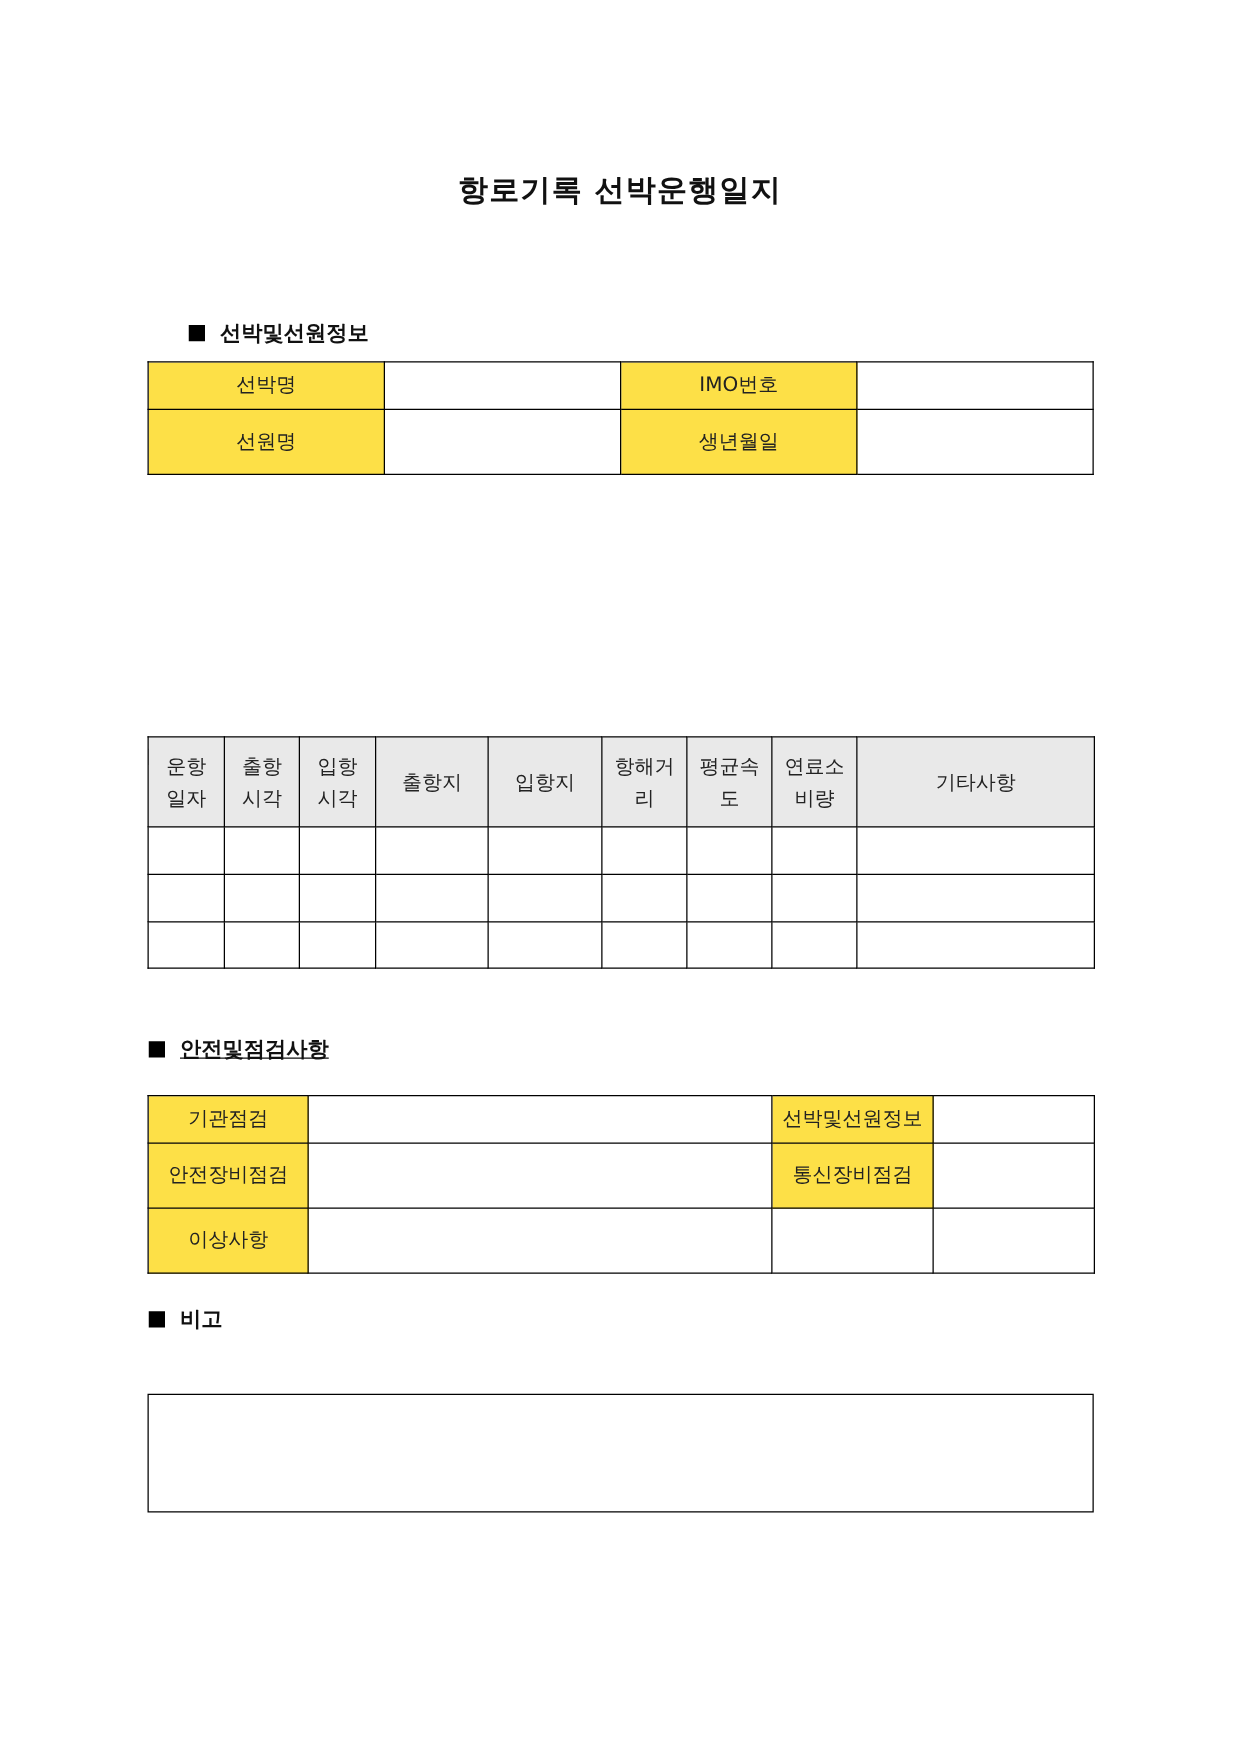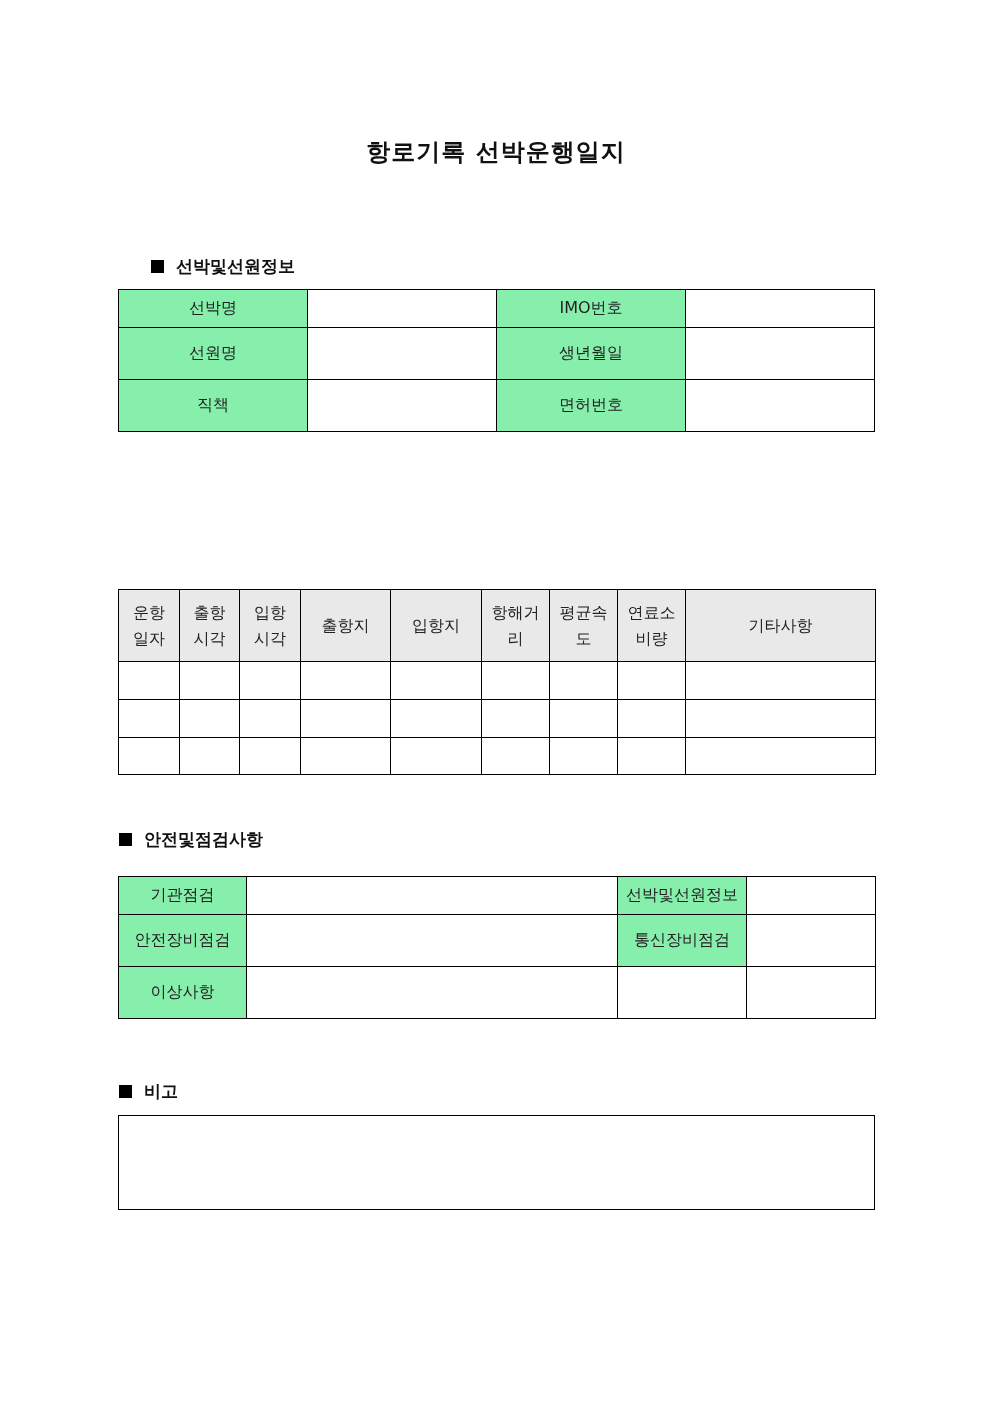--- a/index.html
+++ b/index.html
@@ -20,21 +20,21 @@
       display: inline-block; width: 13px; height: 13px; background: #000; margin-right: 12px;
     }
     table.form {
       position: absolute; left: 118px; width: 757px;
       border-collapse: collapse; table-layout: fixed;
     }
     table.form td {
       border: 1px solid #000; padding: 0; text-align: center; vertical-align: middle;
       font-size: 16px; color: #222;
     }
-    table.form td.label { background: #86efac; margin-top: 36px; }
+    table.form td.label { background: #fde047; margin-top: 36px; }
     table.form td.hdr { background: #e9e9e9; line-height: 26px; }
     .remark-box {
       position: absolute; left: 118px; top: 1115px; width: 755px; height: 93px;
       border: 1px solid #000;
     }
   </style>
 </head>
 <body>
 
 <div class="title">항로기록 선박운행일지</div>
@@ -54,26 +54,20 @@
       <tr style="height:38px;">
     <td class="label">선박명</td>
     <td></td>
     <td class="label">IMO번호</td>
     <td></td>
   </tr>
   <tr style="height:52px;">
     <td class="label">선원명</td>
     <td></td>
     <td class="label">생년월일</td>
-    <td></td>
-  </tr>
-  <tr style="height:52px;">
-    <td class="label">직책</td>
-    <td></td>
-    <td class="label">면허번호</td>
     <td></td>
   </tr>
 </tbody>
   </table>
 
 <div class="section-heading" style="top:555px;margin-top:39px;">
   <span class="bullet"></span>
   <span>운항기록</span>
 </div>
 <table class="form" style="top:589px;">
@@ -129,21 +123,21 @@
     <td></td>
     <td></td>
     <td></td>
     <td></td>
     <td></td>
     <td></td>
   </tr>
 </tbody>
   </table>
 
-<div class="section-heading" style="top:828px;">
+<div class="section-heading" style="top:828px;text-decoration:underline;">
   <span class="bullet"></span>
   <span>안전및점검사항</span>
 </div>
 <table class="form" style="top:876px;">
   <colgroup>
       <col style="width:128px">
       <col style="width:371px">
       <col style="width:129px">
       <col style="width:129px">
     </colgroup>
@@ -162,17 +156,17 @@
   </tr>
   <tr style="height:52px;">
     <td class="label">이상사항</td>
     <td></td>
     <td></td>
     <td></td>
   </tr>
 </tbody>
   </table>
 
-<div class="section-heading" style="top:1080px;">
+<div class="section-heading" style="top:1044px;">
   <span class="bullet"></span>
   <span>비고</span>
 </div>
 <div class="remark-box"></div>
 
 </body></html>

